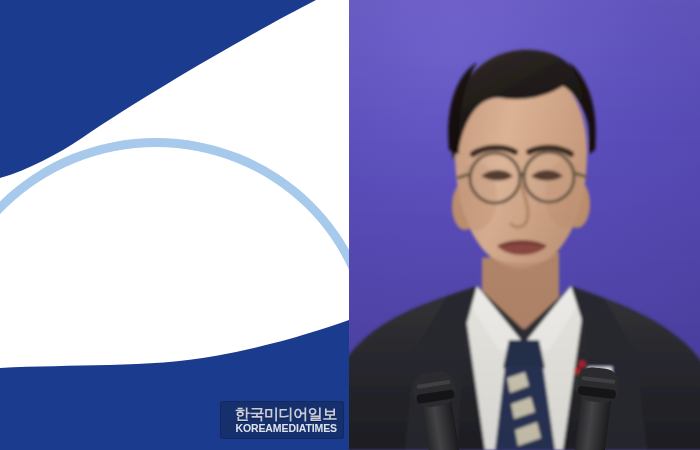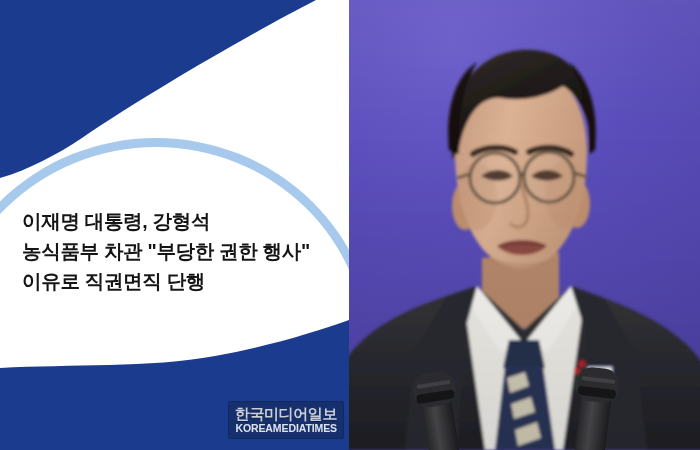--- a/index.html
+++ b/index.html
@@ -74,21 +74,21 @@
     line-height:30px;
     letter-spacing:-0.3px;
     white-space:pre-line;
   }
 
   
   .logo{
     position:absolute;
     right:6px;bottom:12px;
     background:#16306e;
-    padding:3px 6px 4px 6px;
+    padding:3px 6px 4px 14px;
     border-radius:2px;
     text-align:center;
     box-shadow:0 0 0 1px rgba(10,25,60,.55);
   }
   .logo-ko{
     display:block;
     color:#c9ced8;
     font-weight:700;
     font-size:15px;
     line-height:17px;
@@ -140,23 +140,20 @@
       <div class="bubble-ring"></div>
       <div class="ring-fade"></div>
     </div>
 
     <div class="wave-bottom">
       <svg width="349" height="130" viewBox="0 0 349 130" xmlns="http://www.w3.org/2000/svg">
         <path d="M0,48 C70,44 150,48 215,36 C270,26 315,12 349,0 L349,130 L0,130 Z" fill="#1b3b8f"></path>
       </svg>
     </div>
 
-    <div class="headline">이재명 대통령, 강형석
-농식품부 차관 "부당한 권한 행사"
-이유로 직권면직 단행</div>
 
     <div class="logo">
       <span class="logo-ko">한국미디어일보</span>
       <span class="logo-en">KOREAMEDIATIMES</span>
     </div>
   </div>
 
   <div class="right-panel">
     <div class="photo-bg"></div>
 

